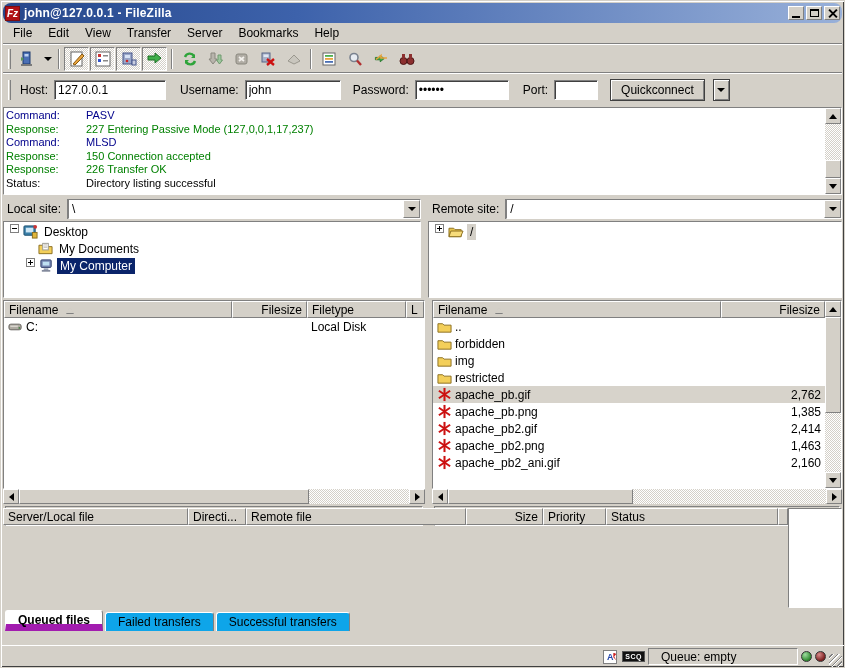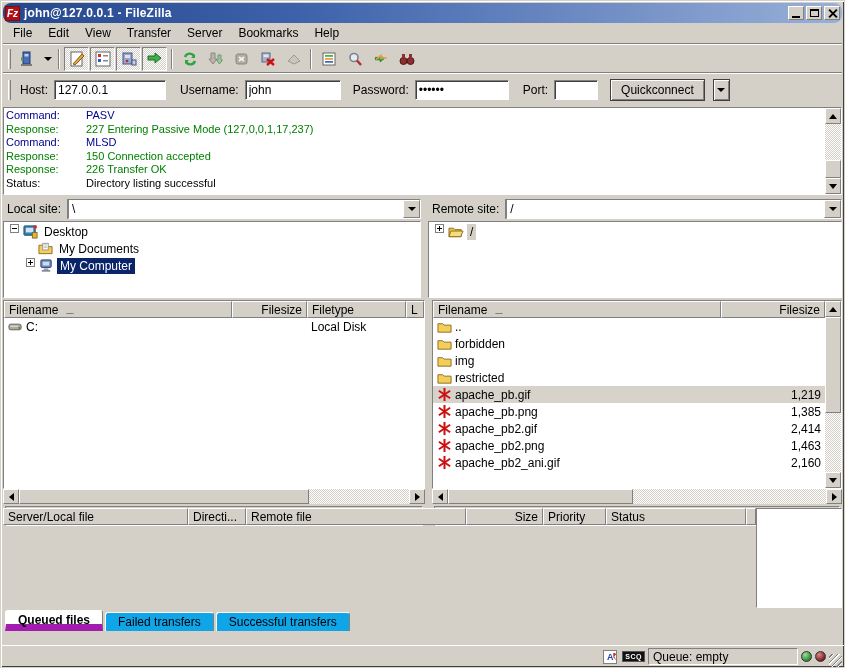--- a/index.html
+++ b/index.html
@@ -130,21 +130,21 @@
   .belowtabs { height:14px; }
 
   
   .statusbar { height:22px; border-top:1px solid #fff; display:flex; align-items:center; justify-content:flex-end; padding:0 2px; gap:3px; }
   .sb-icon { width:18px; height:16px; display:flex; align-items:center; justify-content:center; }
   .ascii-ind { width:14px; height:14px; background:#fff; border:1px solid #808080; font-size:9px; font-weight:bold;
                color:#2244aa; display:flex; align-items:center; justify-content:center; position:relative; }
   .ascii-ind::after { content:""; position:absolute; right:0px; top:2px; width:3px; height:8px; background:#cc2222; clip-path:polygon(0 0,100% 20%,30% 50%,100% 100%,0 60%); }
   .badge { background:#111; color:#fff; font-size:7px; font-weight:bold; padding:1px 2px; letter-spacing:0.5px;
            border:1px solid #555; }
-  .queue-status { width:150px; height:17px; padding:1px 4px; font-size:12px;
+  .queue-status { width:150px; height:17px; padding:1px 12px; font-size:12px;
                   border-top:1px solid #808080; border-left:1px solid #808080; border-bottom:1px solid #fff; border-right:1px solid #fff; }
   .led { width:11px; height:11px; border-radius:50%; border:1px solid #333; }
   .led.green { background:radial-gradient(circle at 35% 30%, #9fdc9f, #2f8a2f 70%); }
   .led.red { background:radial-gradient(circle at 35% 30%, #d98a8a, #7c2020 70%); }
   .resize-grip { width:13px; height:13px; align-self:flex-end;
                  background:repeating-linear-gradient(135deg, transparent 0 2px, #808080 2px 3px, #fff 3px 4px); }
 </style>
 </head>
 <body>
 
@@ -537,21 +537,21 @@
                     <svg width="15" height="15" viewBox="0 0 16 16">
                       <g stroke="#cc1111" stroke-width="2.2">
                         <line x1="8" y1="1" x2="8" y2="15"></line>
                         <line x1="2" y1="4" x2="14" y2="12"></line>
                         <line x1="14" y1="4" x2="2" y2="12"></line>
                       </g>
                     </svg>
                   </span>
                   <span>apache_pb.gif</span>
                 </div>
-              <div class="lcell num" style="flex:1;">1,219</div>
+              <div class="lcell num" style="flex:1;">2,762</div>
             </div>
             <div class="lrow">
               <div class="lcell" style="width:288px;">
                   <span class="ficon">
                     <svg width="15" height="15" viewBox="0 0 16 16">
                       <g stroke="#cc1111" stroke-width="2.2">
                         <line x1="8" y1="1" x2="8" y2="15"></line>
                         <line x1="2" y1="4" x2="14" y2="12"></line>
                         <line x1="14" y1="4" x2="2" y2="12"></line>
                       </g>
@@ -644,21 +644,21 @@
         </div>
       <div class="hcell" style="width:220px;">
           <span>Remote file</span>
         </div>
       <div class="hcell right" style="width:77px;">
           <span>Size</span>
         </div>
       <div class="hcell" style="width:63px;">
           <span>Priority</span>
         </div>
-      <div class="hcell" style="width:140px;">
+      <div class="hcell" style="width:172px;">
           <span>Status</span>
         </div>
       <div class="hcell" style="flex:1;"></div>
     </div>
     <div class="queue-body sunken-flat"></div>
   </div>
 
   <div class="tabs">
     <div class="tab active">Queued files</div>
     <div class="tab">Failed transfers</div>

